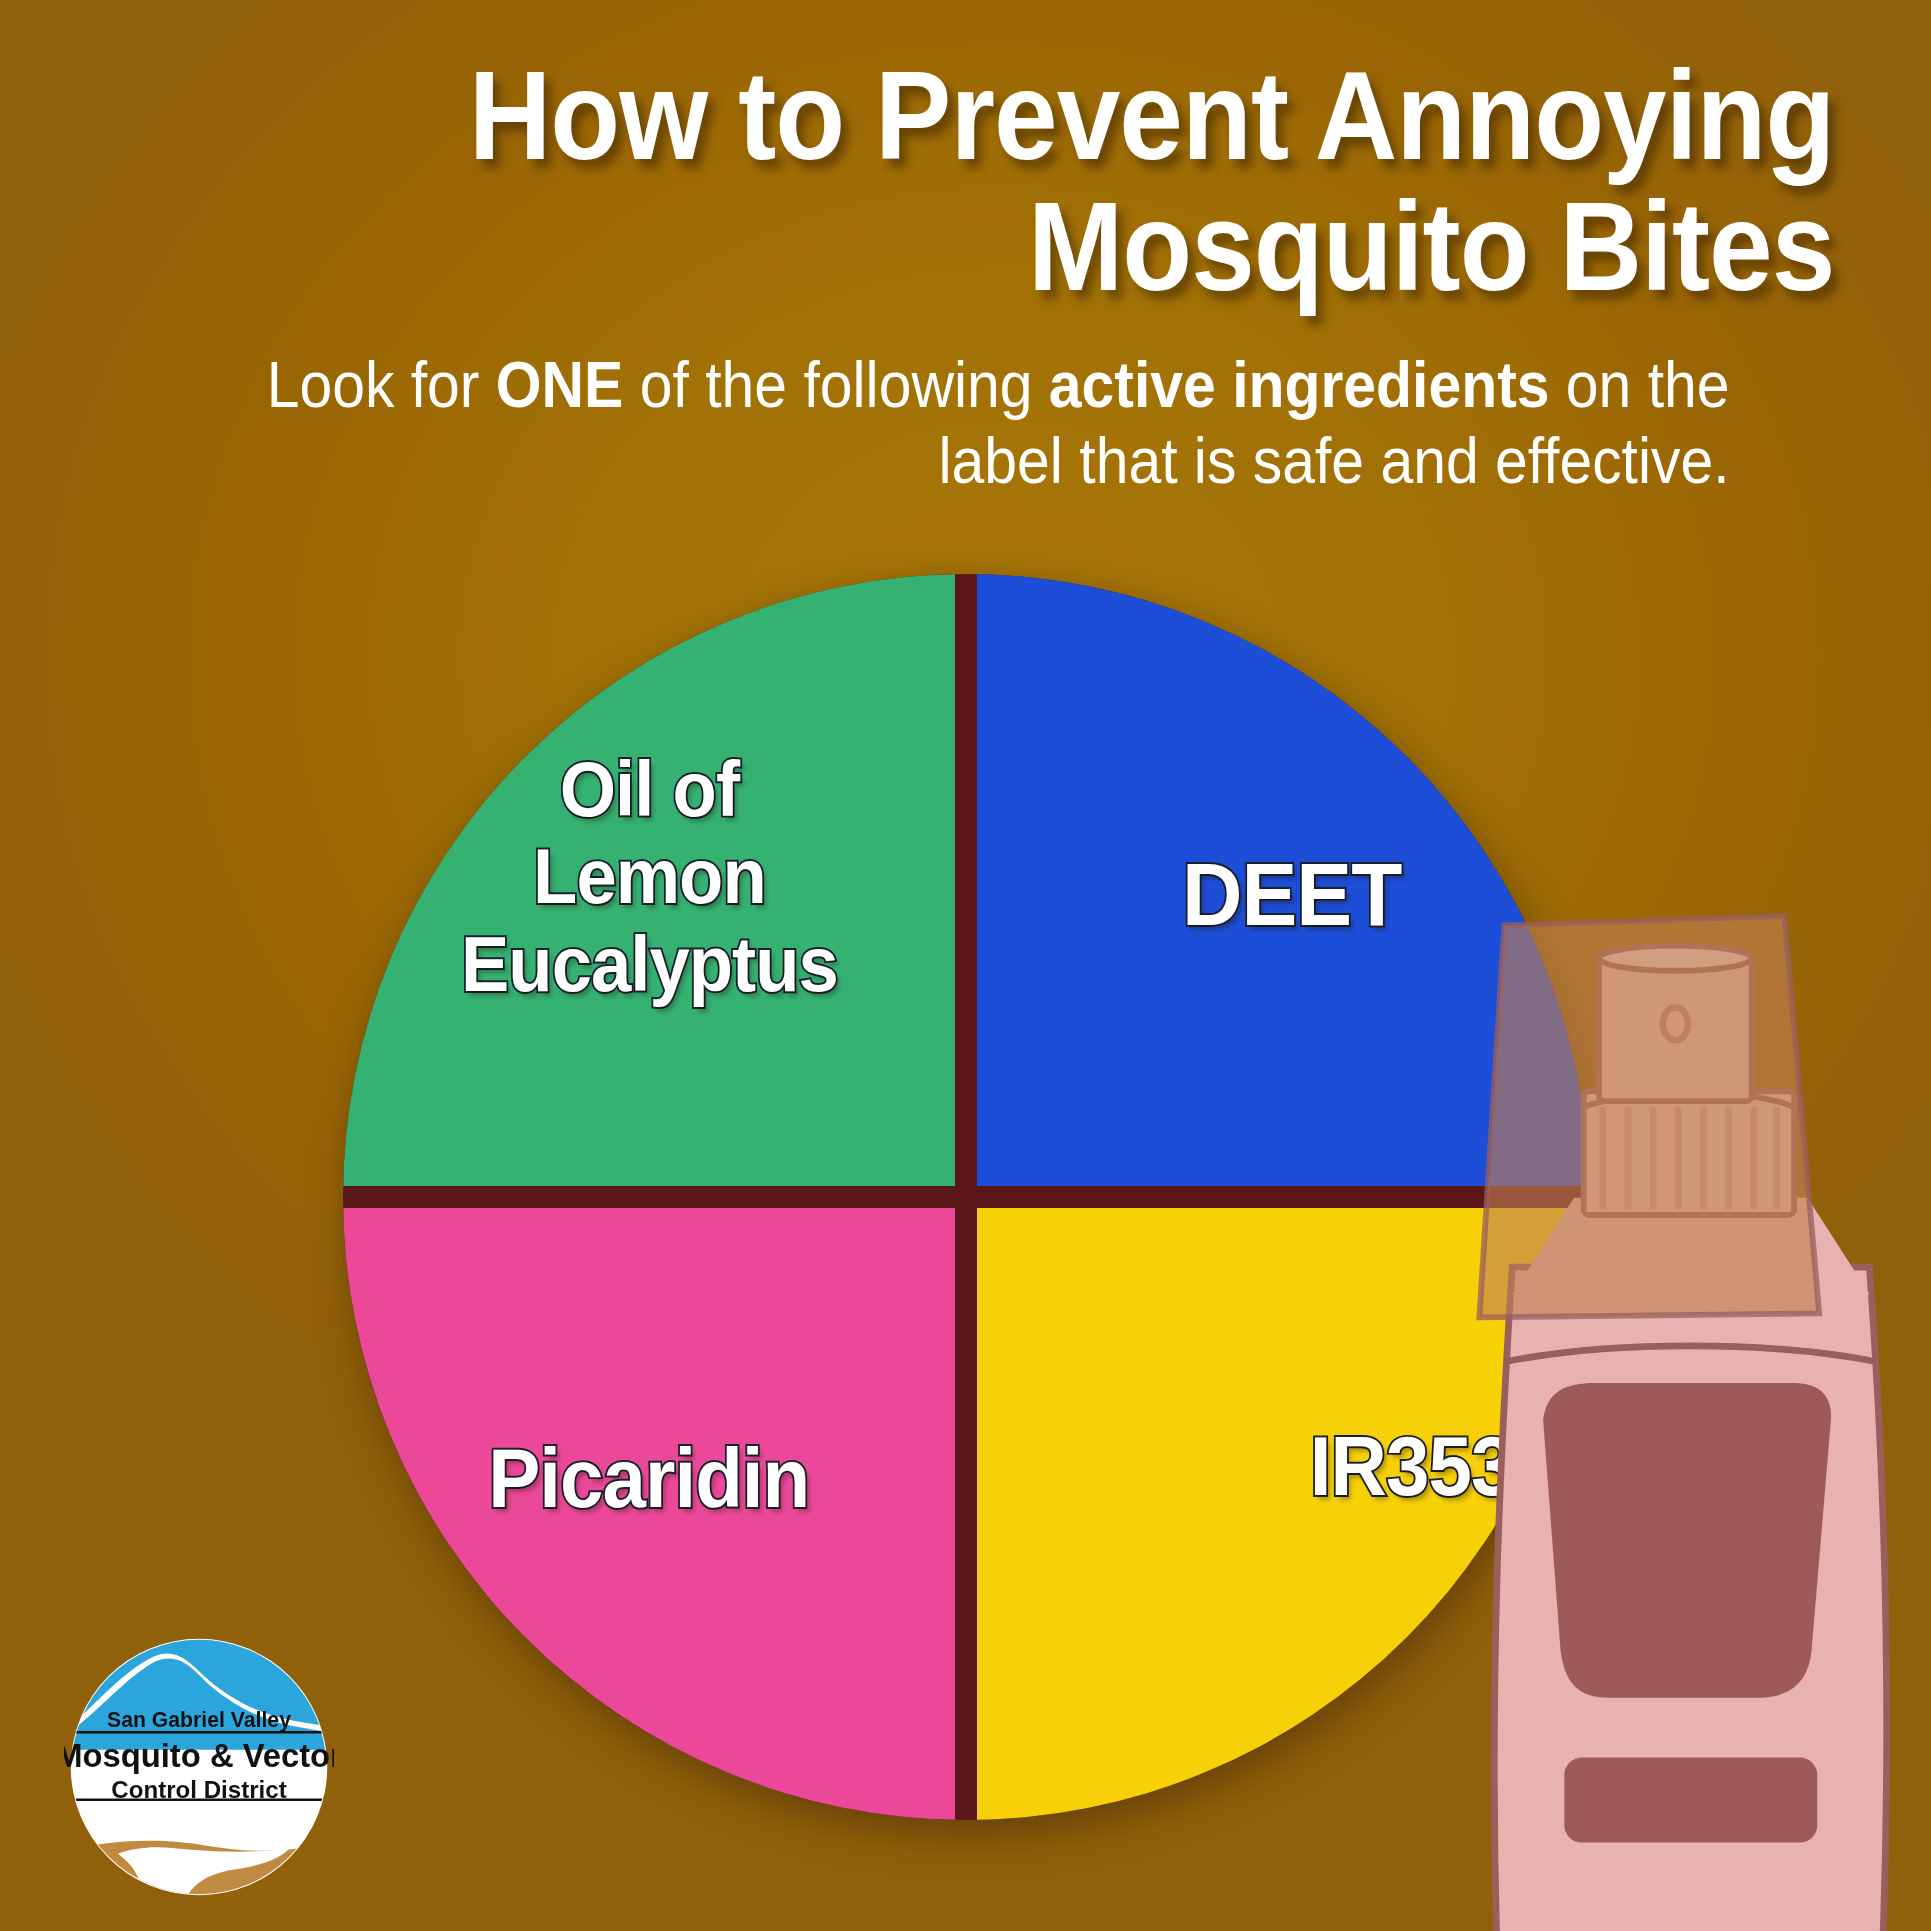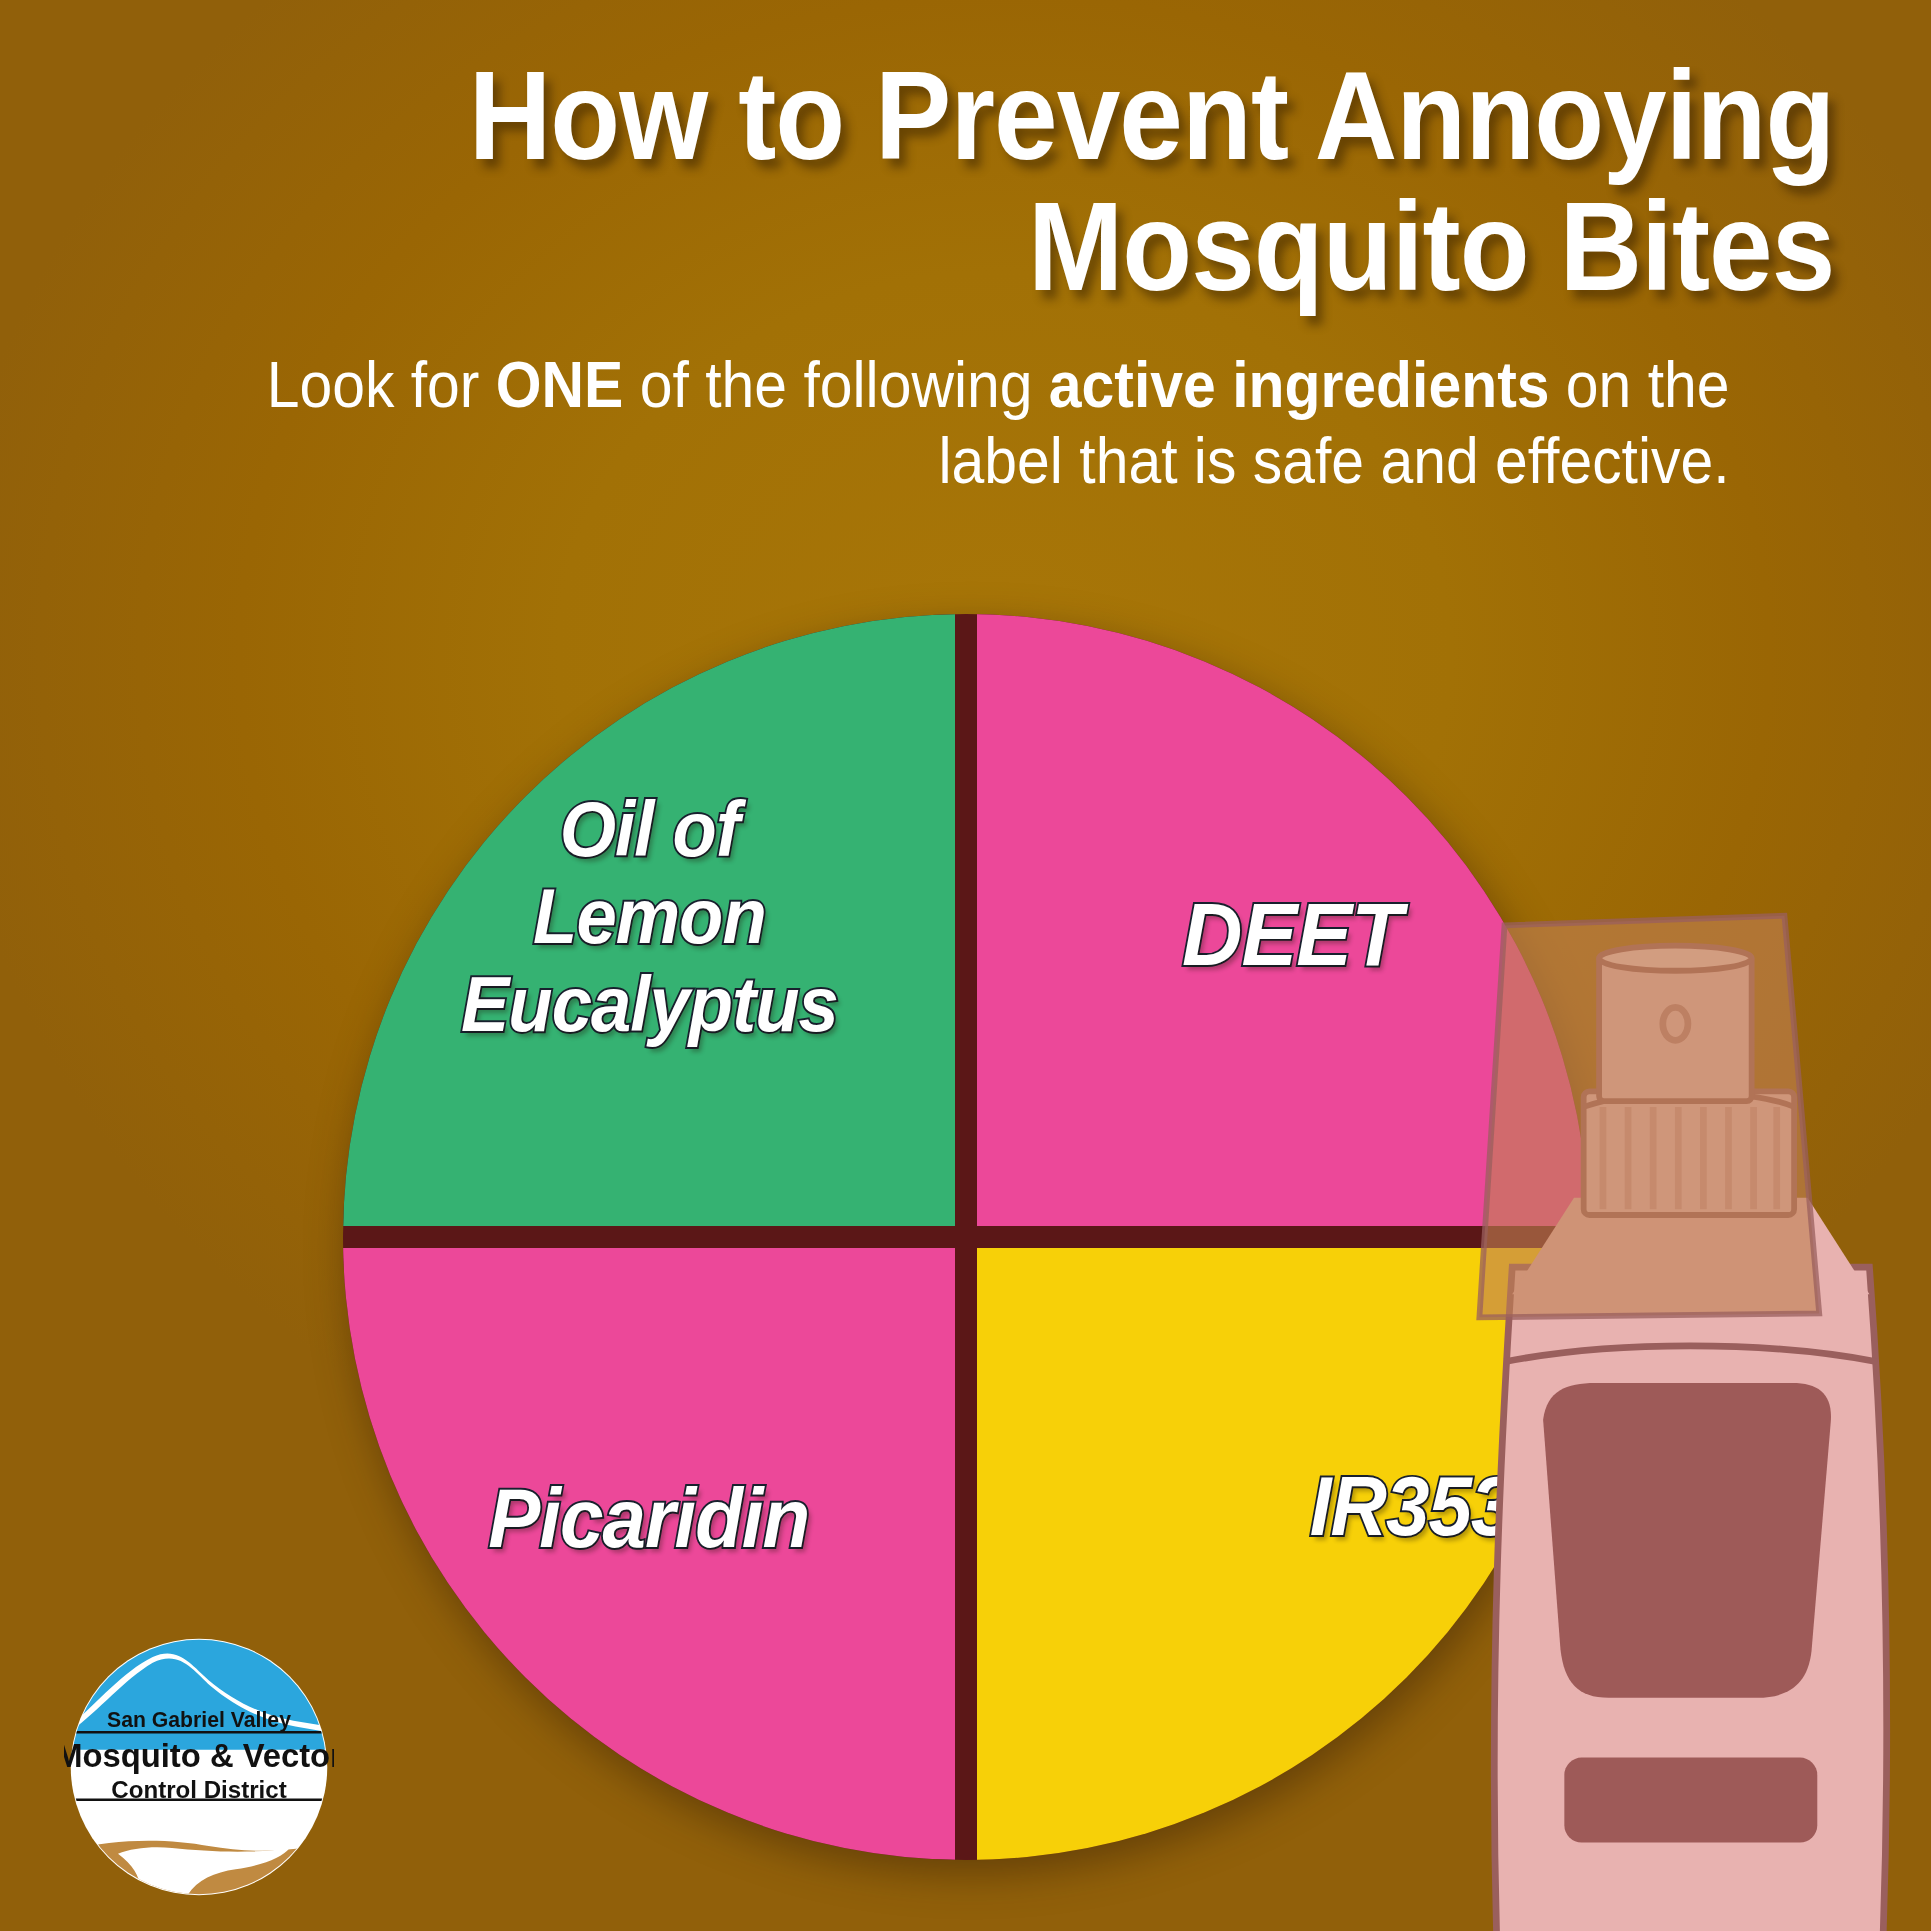--- a/index.html
+++ b/index.html
@@ -43,22 +43,22 @@
     font-weight:normal;
     transform:scaleX(0.92);
     transform-origin:center top;
     padding:0 135px;
   }
   #subtitle b { font-weight:bold; }
 
   
   #wheel-wrap {
     position:absolute;
-    left:343px; top:614px;
-    width:1246px; height:1246px;font-style:italic;
+    left:343px; top:574px;
+    width:1246px; height:1246px;
   }
   #wheel-shadow {
     position:absolute; inset:0;
     border-radius:50%;
     background:rgba(35,18,2,0.40);
     filter:blur(21px);
     transform:translate(5.8px,13.5px);
   }
   #wheel {
     position:absolute; inset:0;
@@ -123,21 +123,21 @@
   <div id="wheel">
 
     <div class="quad tl" style="background:#35b272">
       <div class="quad-label">
         <span class="tline">Oil of</span><br>
         <span class="tline">Lemon</span><br>
         <span class="tline">Eucalyptus</span>
       </div>
     </div>
 
-    <div class="quad tr" style="background:#ec4899">
+    <div class="quad tr" style="background:#1d4ed8">
       <div class="quad-label">DEET</div>
     </div>
 
     <div class="quad bl" style="background:#ec4899">
       <div class="quad-label">Picaridin</div>
     </div>
 
     <div class="quad br" style="background:#f7d008">
       <div class="quad-label">IR3535</div>
     </div>

